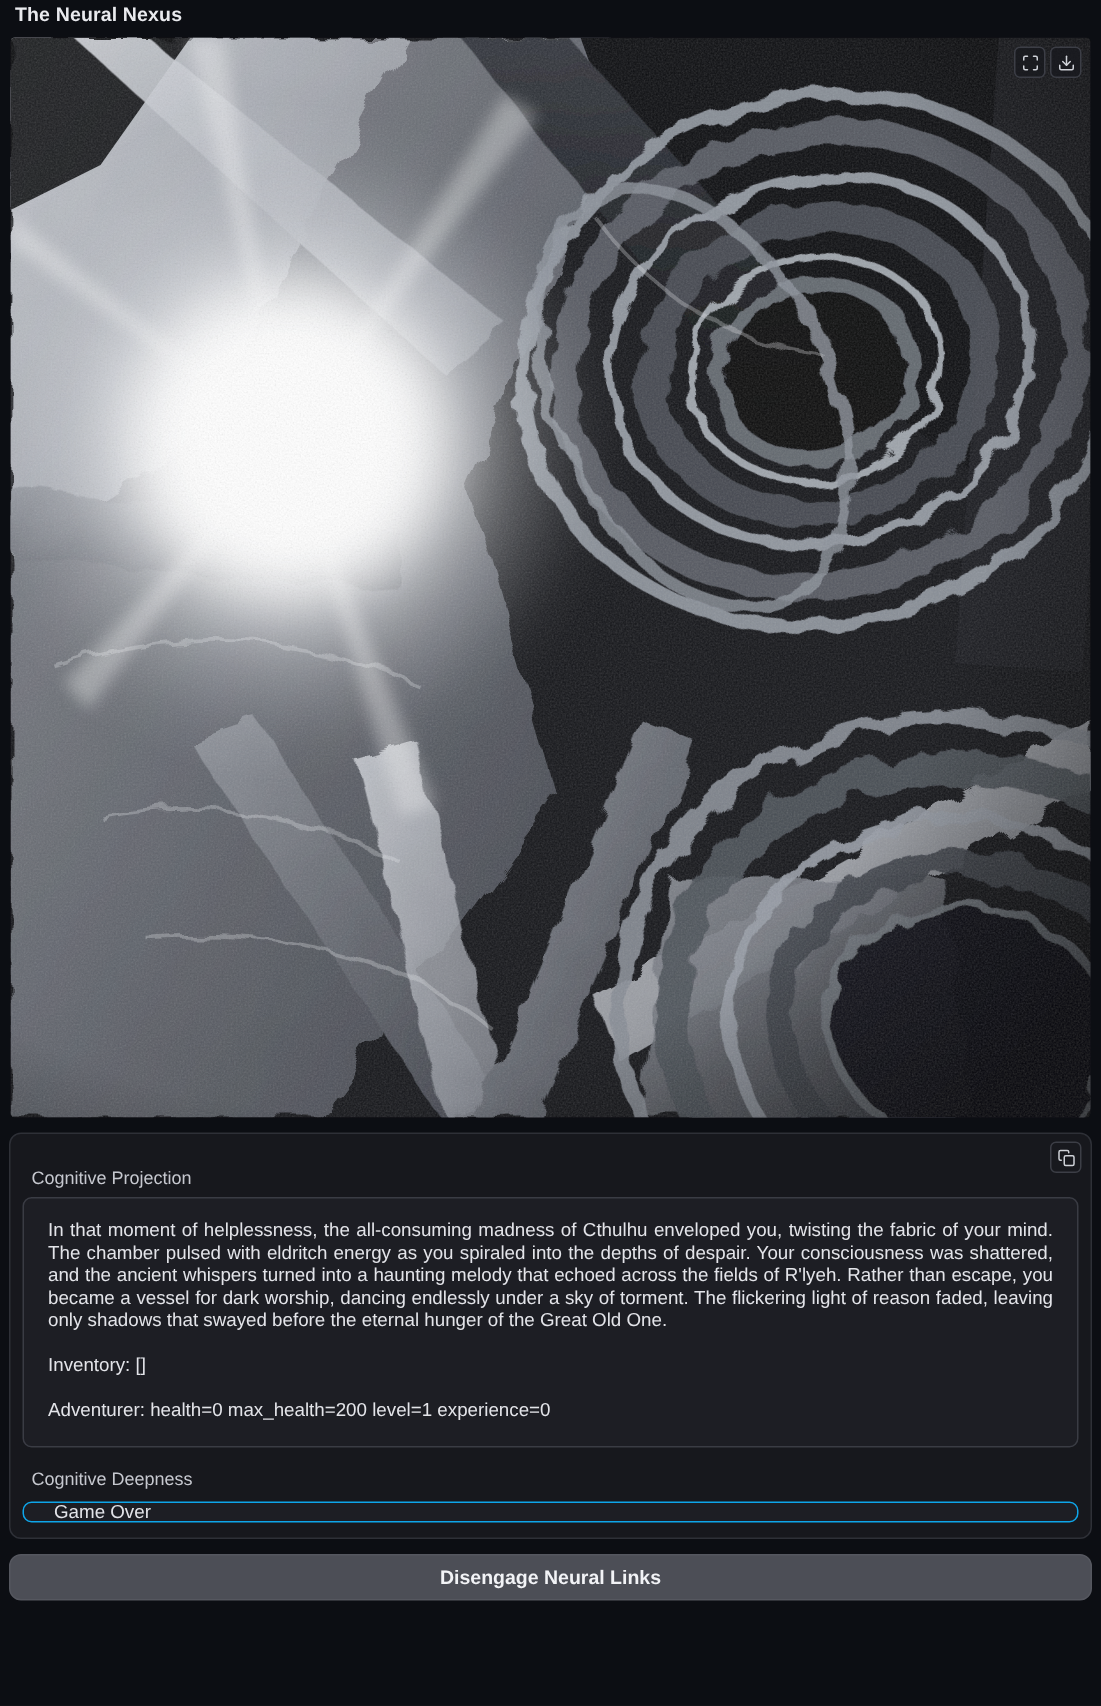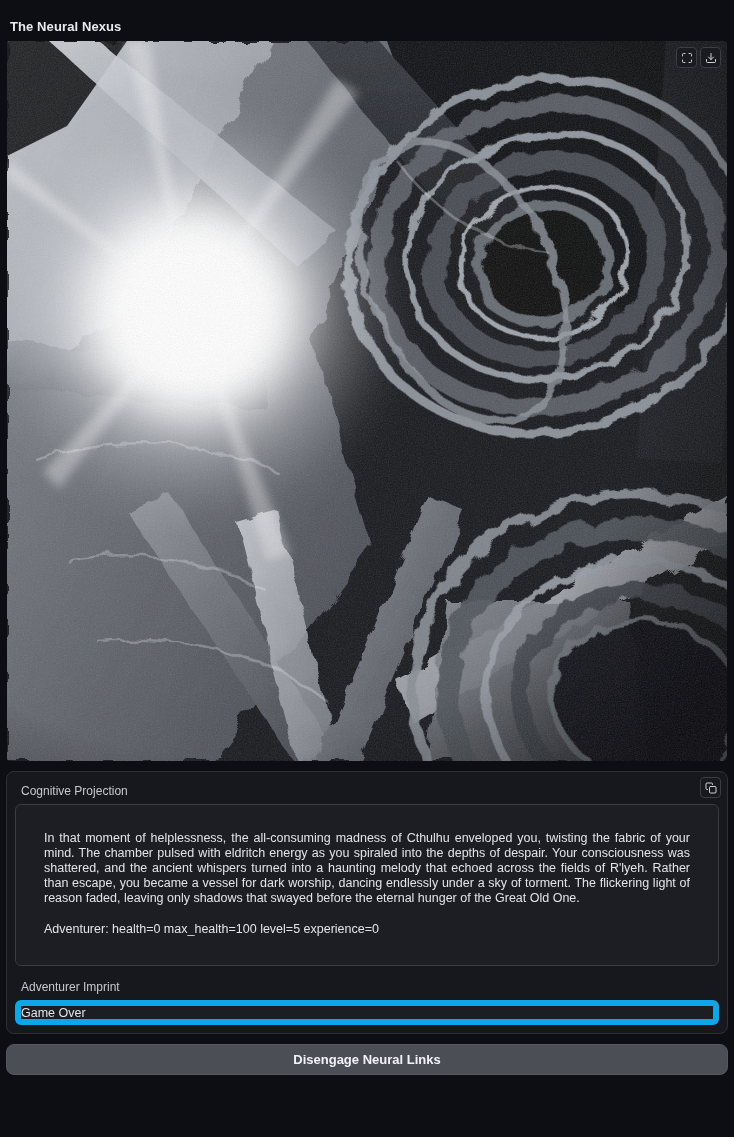--- a/index.html
+++ b/index.html
@@ -2,21 +2,21 @@
 <html><head>
 <meta charset="utf-8">
 <style>
   html,body { margin:0; padding:0; }
   body {
     width:734px; height:1137px;
     background:#0c0e13;
     font-family:"Liberation Sans", sans-serif;
     overflow:hidden;
   }
-  .titlebar { padding:17px 10px 6px; }
+  .titlebar { padding:1px 10px 6px; }
   .title { font-size:13px; font-weight:700; color:#e9eaee; letter-spacing:.1px; }
 
   
   .image-wrap {
     position:relative; margin:0 7px;
     width:720px; height:720px;
     border-radius:3px; overflow:hidden; background:#141519;
   }
   .image-wrap svg.scene { display:block; }
   .img-tools { position:absolute; top:6px; right:6px; display:flex; gap:3px; z-index:5; }
@@ -25,36 +25,36 @@
     background:rgba(24,25,31,.78); border:1px solid #3c3e46; border-radius:4px;
     padding:0; cursor:pointer;
   }
   .tool-btn svg { width:12px; height:12px; stroke:#cfd2d8; fill:none; stroke-width:2; stroke-linecap:round; stroke-linejoin:round; }
 
   
   .panel {
     margin:10px 6px 0; border:1px solid #2e3037; border-radius:8px;
     background:#17181d; padding:8px; position:relative; box-sizing:border-box;
   }
-  .panel-label { font-size:12px; color:#c6c8cf; margin:4px 0 6px 6px; }
+  .panel-label { font-size:12px; color:#c6c8cf; margin:14px 0 6px 6px; }
   .copy-btn { position:absolute; top:5px; right:6px; }
 
   .textbox {
     border:1px solid #3a3c44; border-radius:6px; background:#1d1e24;
     padding:10px 12px 12px; color:#e3e4e9; font-size:12.5px; line-height:15px;
   }
-  .textbox p { margin:16px; }
+  .textbox p { margin:4px; }
   .narrative { text-align:justify; }
   .stat-line { margin-top:15px !important; }
 
   .imprint-label { margin-top:14px; }
   .imprint-input {
-    width:100%; box-sizing:border-box; height:25px;
-    background:#1d1e24; border:6px solid #0ea5e9; border-radius:6px;
-    color:#e3e4e9; font-size:12.5px; padding:0 0; font-family:"Liberation Sans", sans-serif;
+    width:100%; box-sizing:border-box; height:14px;
+    background:#1d1e24; border:1px solid #0ea5e9; border-radius:6px;
+    color:#e3e4e9; font-size:12.5px; padding:0 20px; font-family:"Liberation Sans", sans-serif;
     outline:none;
   }
 
   
   .disengage {
     display:block; margin:10px 6px 0; width:calc(100% - 12px); height:31px;
     background:#4c4e56; border:1px solid #55575f; border-radius:8px;
     color:#f2f3f6; font-weight:700; font-size:13px;
     font-family:"Liberation Sans", sans-serif; cursor:pointer;
   }
@@ -193,20 +193,21 @@
     <svg viewBox="0 0 24 24">
       <rect x="9" y="9" width="13" height="13" rx="2"></rect>
       <path d="M5 15H4a2 2 0 0 1-2-2V4a2 2 0 0 1 2-2h9a2 2 0 0 1 2 2v1"></path>
     </svg>
   </button>
 
   <div class="panel-label">Cognitive Projection</div>
 
   <div class="textbox">
     <p class="narrative">In that moment of helplessness, the all-consuming madness of Cthulhu enveloped you, twisting the fabric of your mind. The chamber pulsed with eldritch energy as you spiraled into the depths of despair. Your consciousness was shattered, and the ancient whispers turned into a haunting melody that echoed across the fields of R'lyeh. Rather than escape, you became a vessel for dark worship, dancing endlessly under a sky of torment. The flickering light of reason faded, leaving only shadows that swayed before the eternal hunger of the Great Old One.</p>
-    <p class="stat-line">Adventurer: health=0 max_health=100 level=5 experience=0</p>
+    <p class="stat-line">Inventory: []</p>
+    <p class="stat-line">Adventurer: health=0 max_health=200 level=1 experience=0</p>
   </div>
 
-  <div class="panel-label imprint-label">Adventurer Imprint</div>
+  <div class="panel-label imprint-label">Cognitive Deepness</div>
   <input class="imprint-input" type="text" value="Game Over" style="">
 </div>
 
 <button class="disengage">Disengage Neural Links</button>
 
 </body></html>

